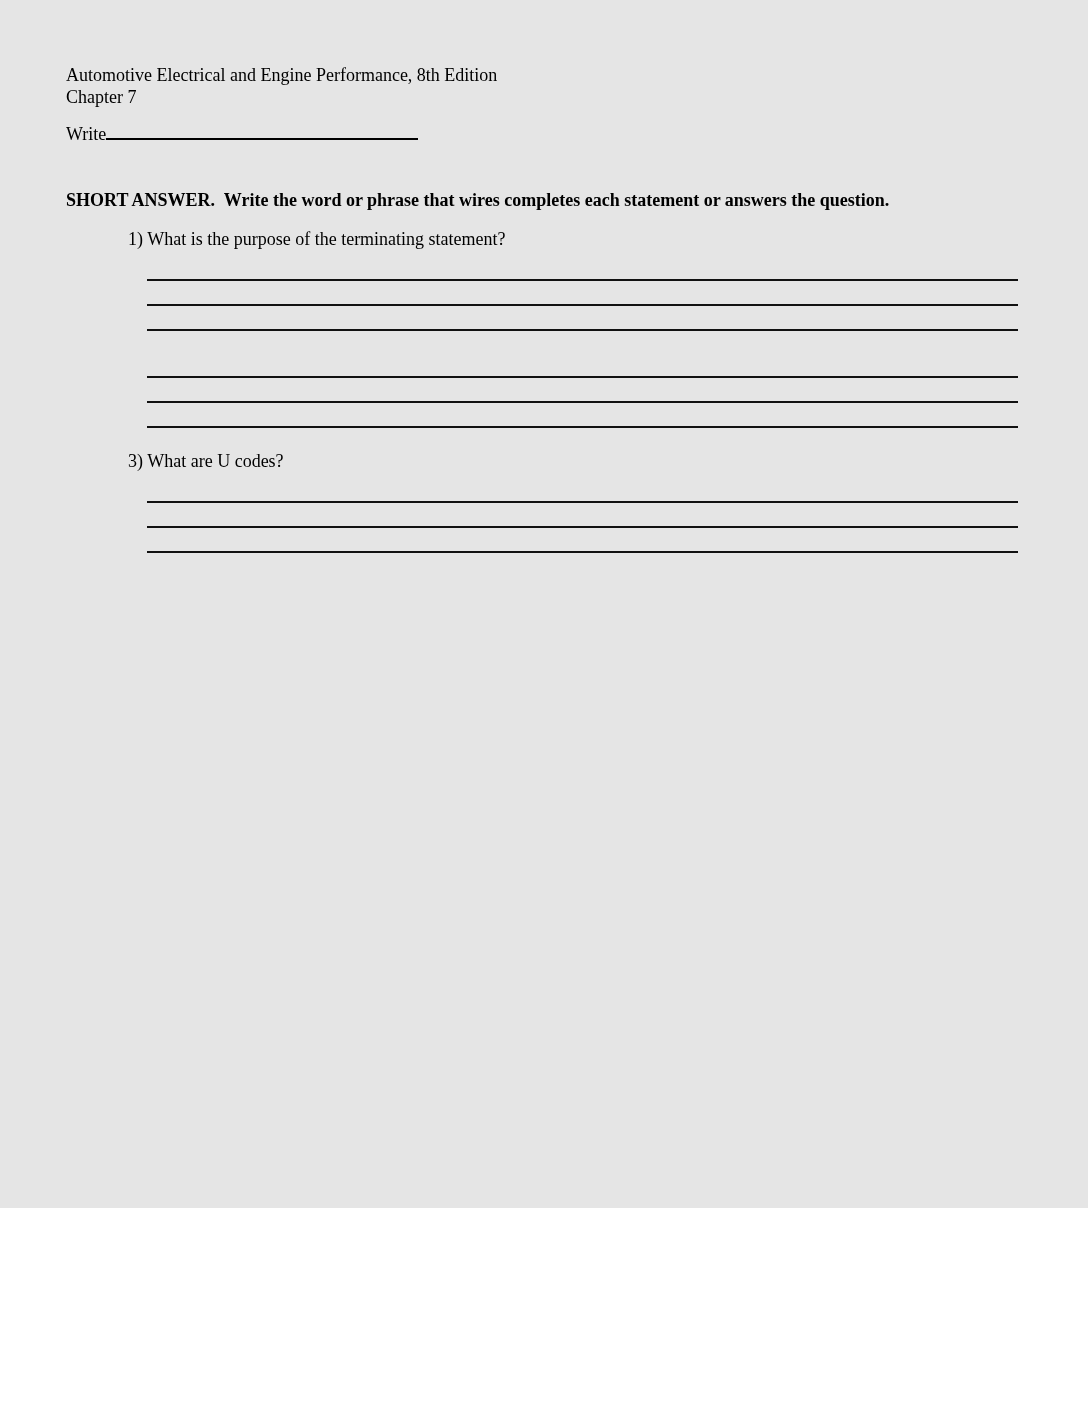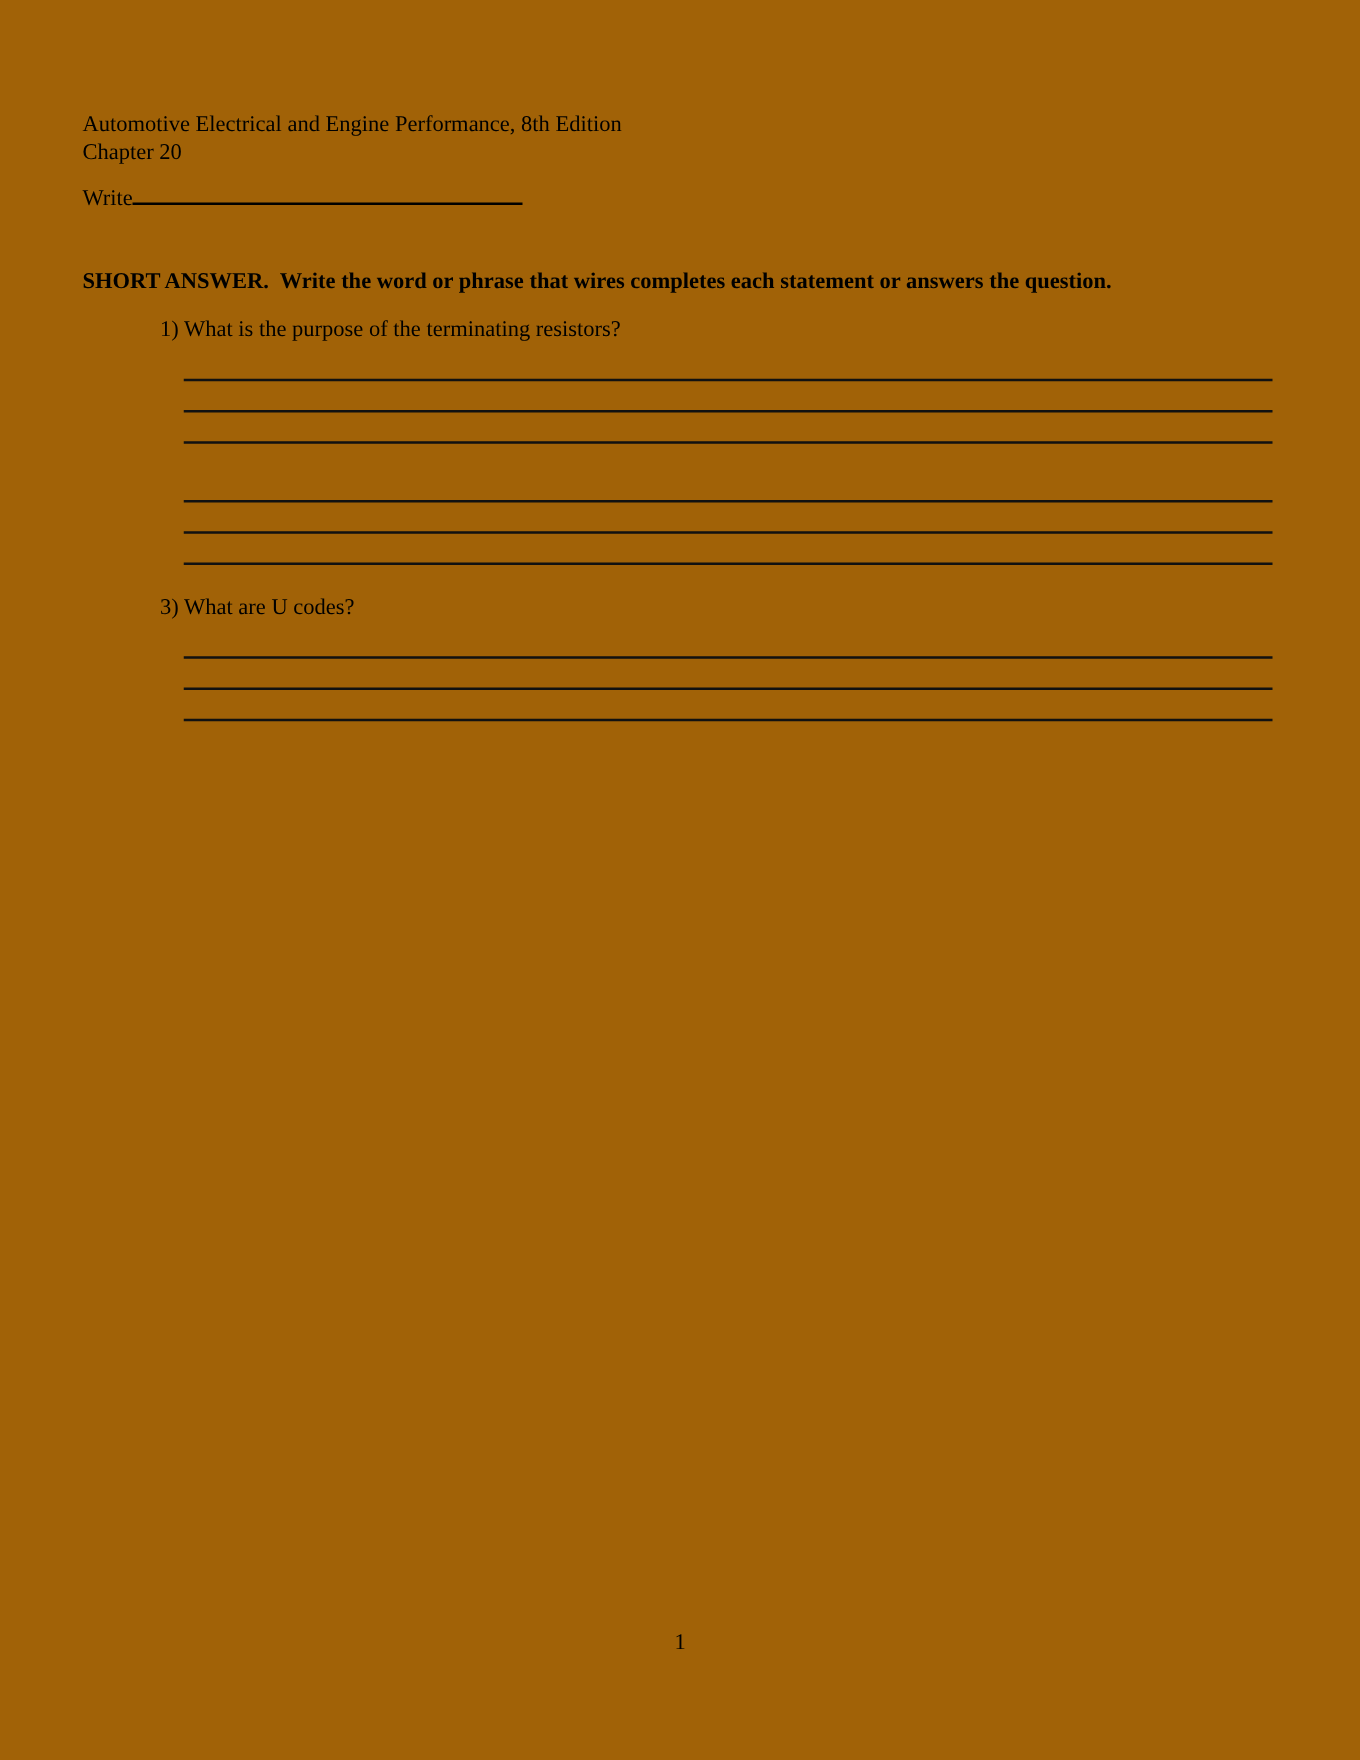--- a/index.html
+++ b/index.html
@@ -3,28 +3,28 @@
 <meta charset="utf-8">
 <style>
   html, body {
     margin: 0;
     padding: 0;
     background: #ffffff;
   }
   .page {
     position: relative;
     width: 1088px;
-    height: 1408px;
-    background: #a16207;
+    height: 1208px;
+    background: #e5e5e5;
     color: #000000;
     font-family: "Liberation Serif", "DejaVu Serif", serif;
     font-size: 18px;
     line-height: 22px;
     box-sizing: border-box;
-    padding: 88px 70px 0 66px;
+    padding: 64px 70px 0 66px;
     overflow: hidden;
   }
   .header-block { margin: 0 0 14px 0; }
   .header-line { margin: 0; }
   .name-row { margin: 0 0 44px 0; }
   .name-line {
     display: inline-block;
     width: 312px;
     height: 16px;
     border-bottom: 2px solid #000000;
@@ -56,32 +56,32 @@
     font-size: 18px;
   }
 </style>
 </head>
 <body>
 
 <div class="page">
 
   <div class="header-block">
     <p class="header-line">Automotive Electrical and Engine Performance, 8th Edition</p>
-    <p class="header-line">Chapter 20</p>
+    <p class="header-line">Chapter 7</p>
   </div>
 
   <div class="name-row">
     <span>Write</span><span class="name-line"></span>
   </div>
 
   <p class="section-heading">SHORT ANSWER.  Write the word or phrase that wires completes each statement or answers the question.</p>
 
   <div>
   <div class="question-block">
-    <p class="question-text"><span>1)</span> <span>What is the purpose of the terminating resistors?</span></p>
+    <p class="question-text"><span>1)</span> <span>What is the purpose of the terminating statement?</span></p>
     <div class="answer-lines">
           <div class="answer-line"></div>
           <div class="answer-line"></div>
           <div class="answer-line"></div>
         </div>
   </div>
 
   <div class="question-block">
     <div class="answer-lines">
           <div class="answer-line"></div>

